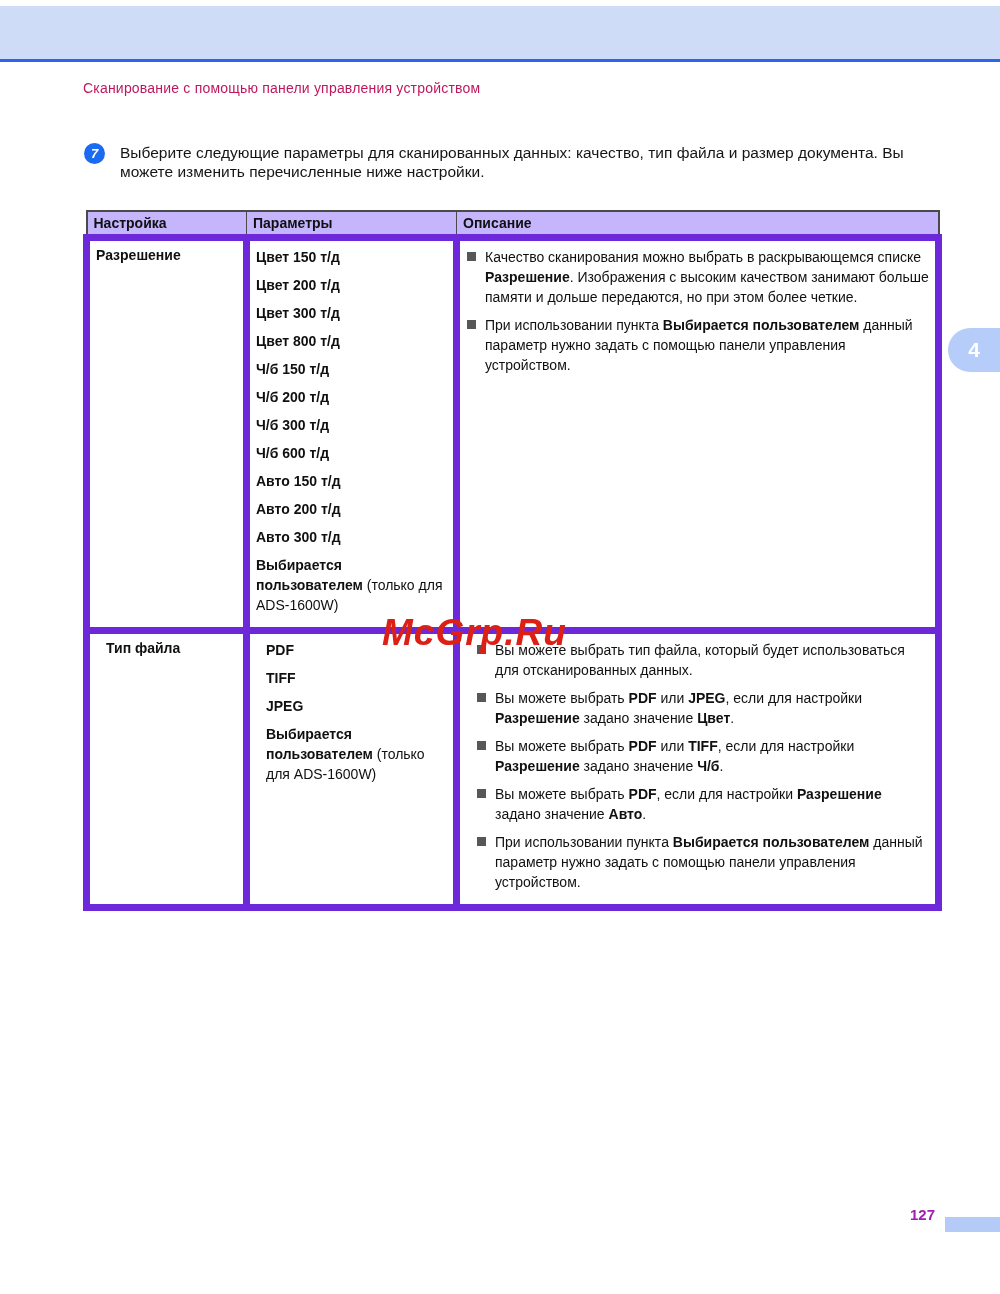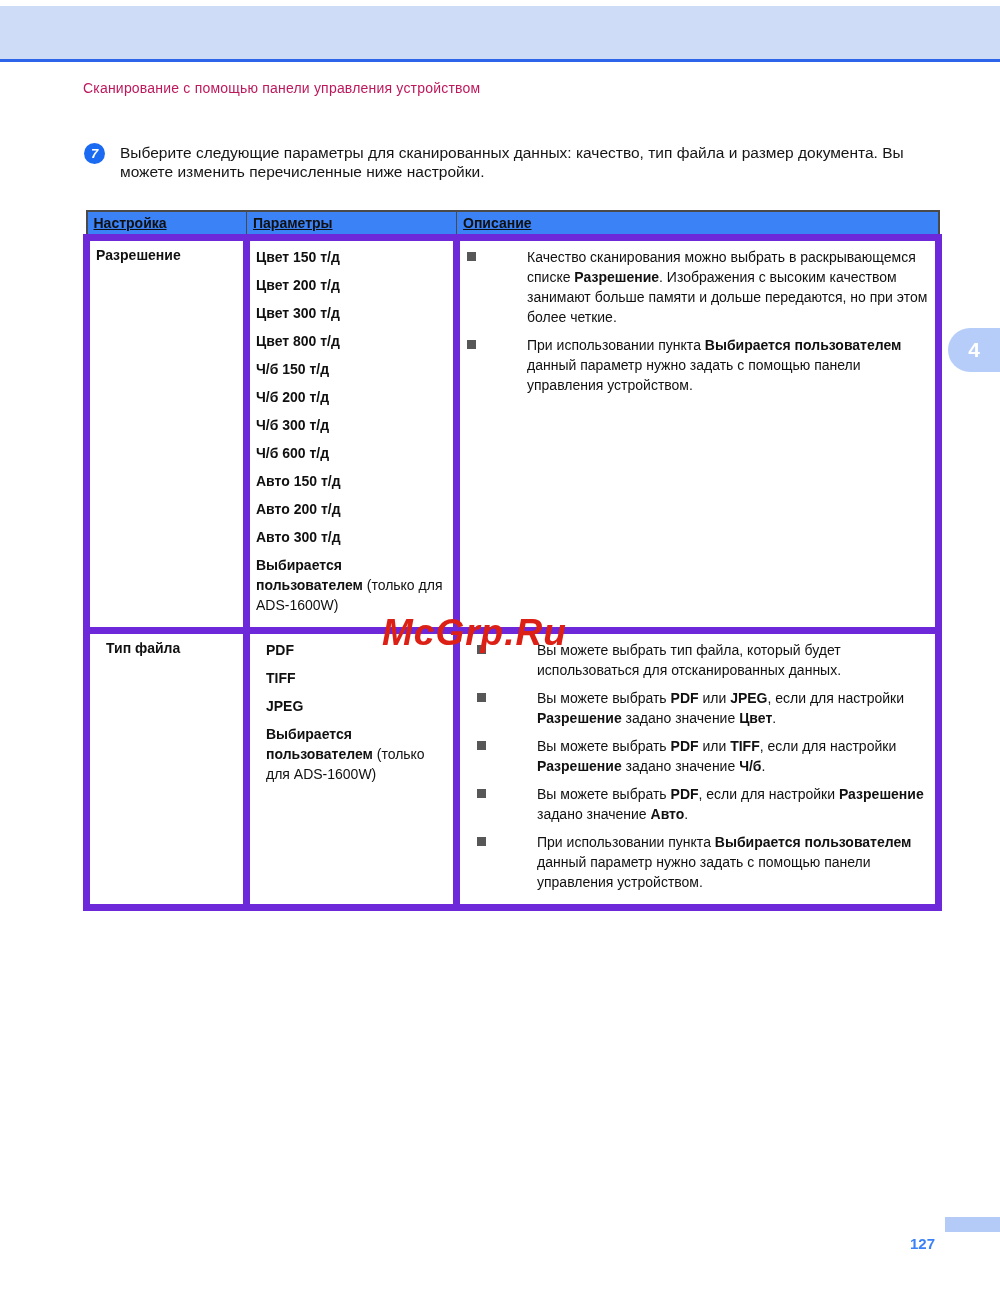--- a/index.html
+++ b/index.html
@@ -25,53 +25,53 @@
     display:flex;align-items:center;justify-content:center;
   }
   .step-text{width:800px;font-size:15.5px;line-height:19px;color:#151515;}
   
   .settings-table{
     position:absolute;left:83px;top:210px;width:852px;
     border-collapse:collapse;border:2px solid #4a4a4a;
     font-size:14px;color:#101010;table-layout:fixed;
   }
   .settings-table th{
-    background:#3b82f6;border:1px solid #4a4a4a;text-align:left;
-    font-size:14px;font-weight:bold;padding:3px 6px;height:15px;text-decoration:underline;
+    background:#c4b5fd;border:1px solid #4a4a4a;text-align:left;
+    font-size:14px;font-weight:bold;padding:3px 6px;height:15px;
   }
   .settings-table td{
     border:7px solid #6d28d9;vertical-align:top;padding:6px 6px 4px 6px;
   }
   .col-setting{width:160px;}
   .col-params{width:210px;}
   .col-desc{width:482px;}
   .setting-cell{font-weight:bold;}
   .row-resolution td{height:368px;}
   .row-filetype td{height:247px;padding-left:16px;}
   .param-line{line-height:20px;margin:0 0 8px 0;}
-  .bullet-item{display:flex;margin:0 0 8px 0;line-height:20px;gap:42px;}
+  .bullet-item{display:flex;margin:0 0 8px 0;line-height:20px;}
   .bullet-sq{flex:0 0 9px;width:9px;height:9px;background:#575757;margin:5px 9px 0 1px;}
   .bullet-text{flex:1;}
   .b{font-weight:bold;}
   
   .watermark{
     position:absolute;left:382px;top:612px;z-index:5;
     font-size:37px;font-style:italic;font-weight:bold;letter-spacing:1px;
     color:#dd2015;white-space:nowrap;
   }
   
   .side-tab{
     position:absolute;right:0;top:328px;width:52px;height:44px;
     background:#b7cdf9;border-radius:22px 0 0 22px;
     display:flex;align-items:center;justify-content:center;
     color:#ffffff;font-size:21px;font-weight:bold;
   }
   
   .page-num{
-    position:absolute;top:1235px;right:65px;font-size:15px;font-weight:bold;color:#3b82f6;
+    position:absolute;top:1206px;right:65px;font-size:15px;font-weight:bold;color:#a21caf;
   }
   .footer-bar{
     position:absolute;left:945px;top:1217px;width:55px;height:15px;background:#b5cbf7;
   }
 </style>
 </head>
 <body>
 
 <div class="top-band"></div>
 

